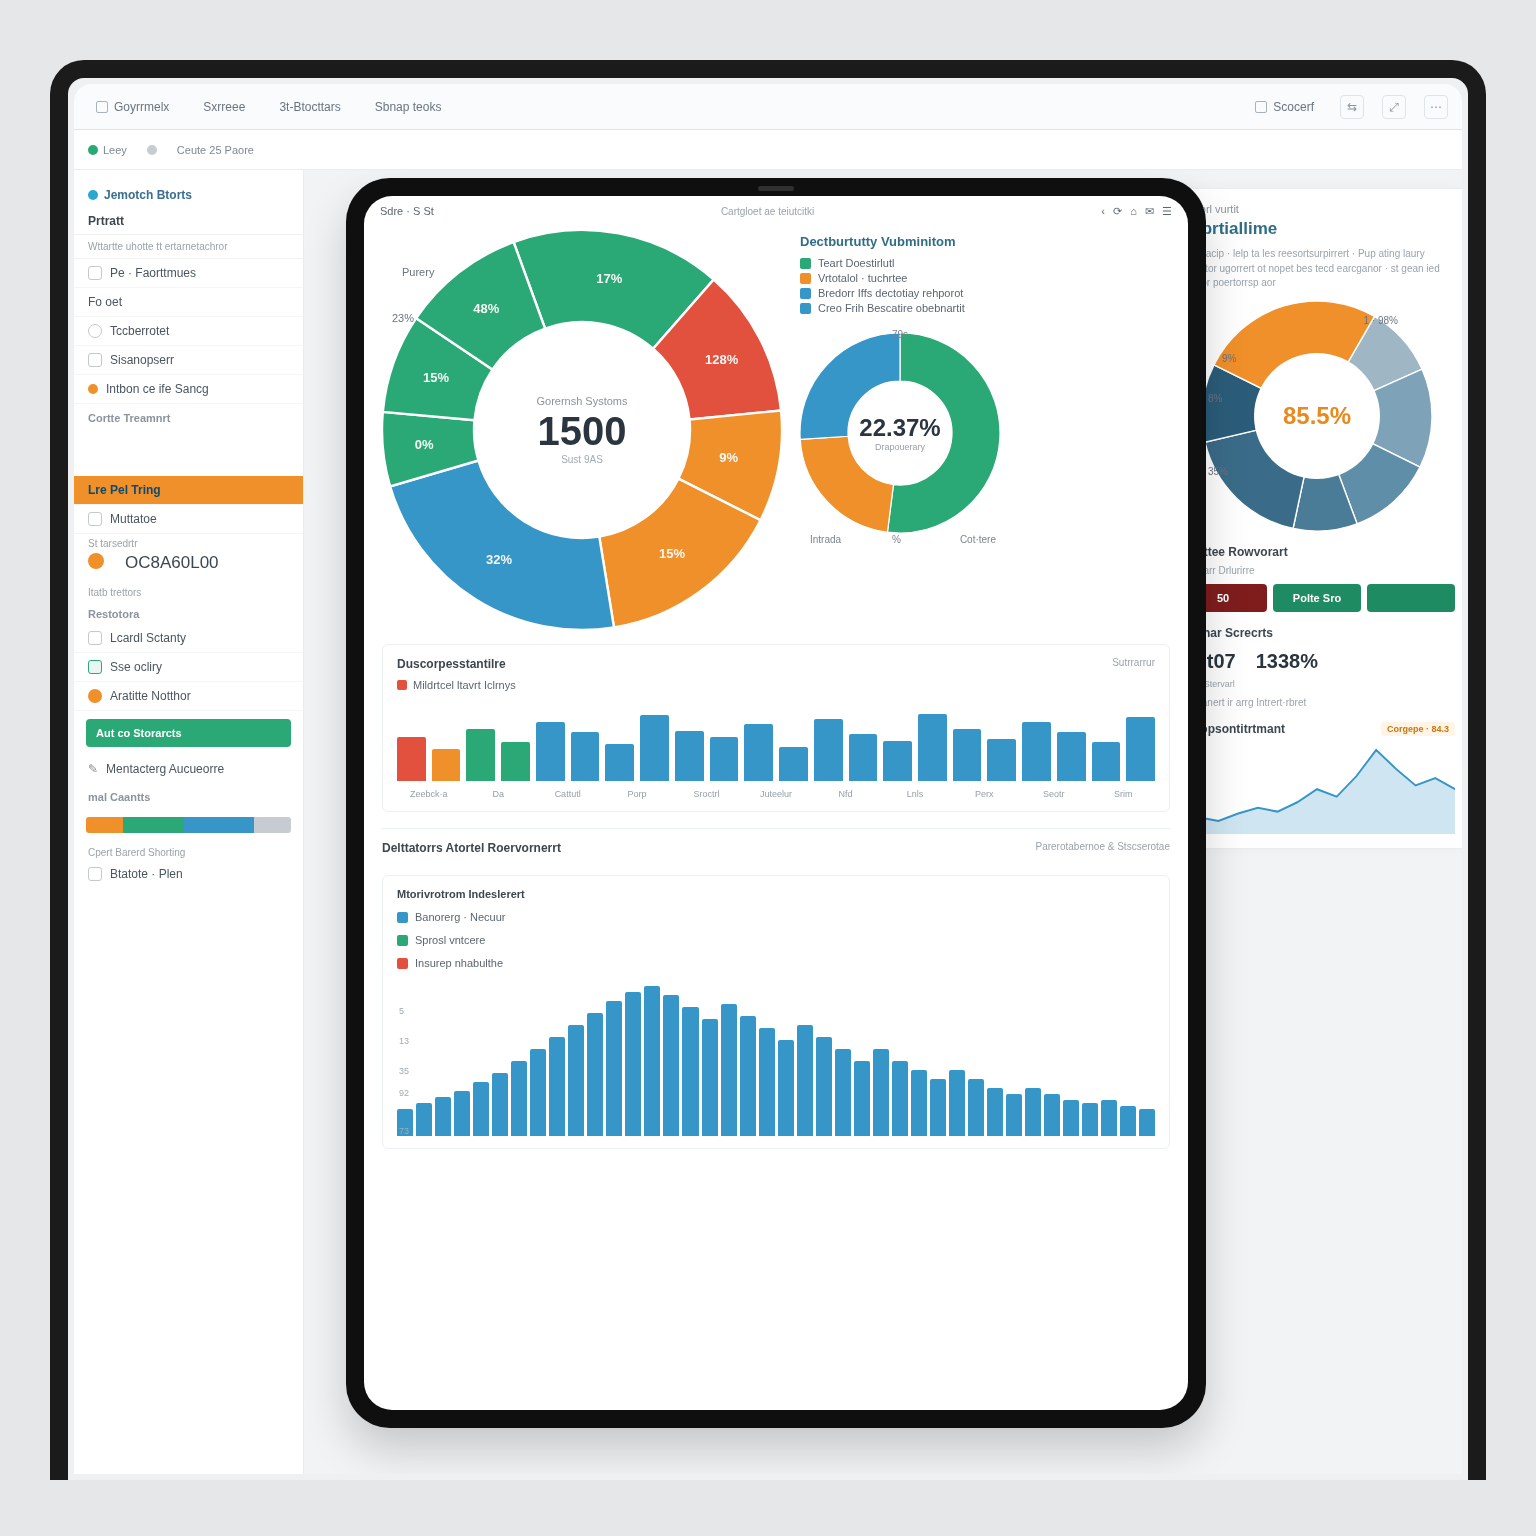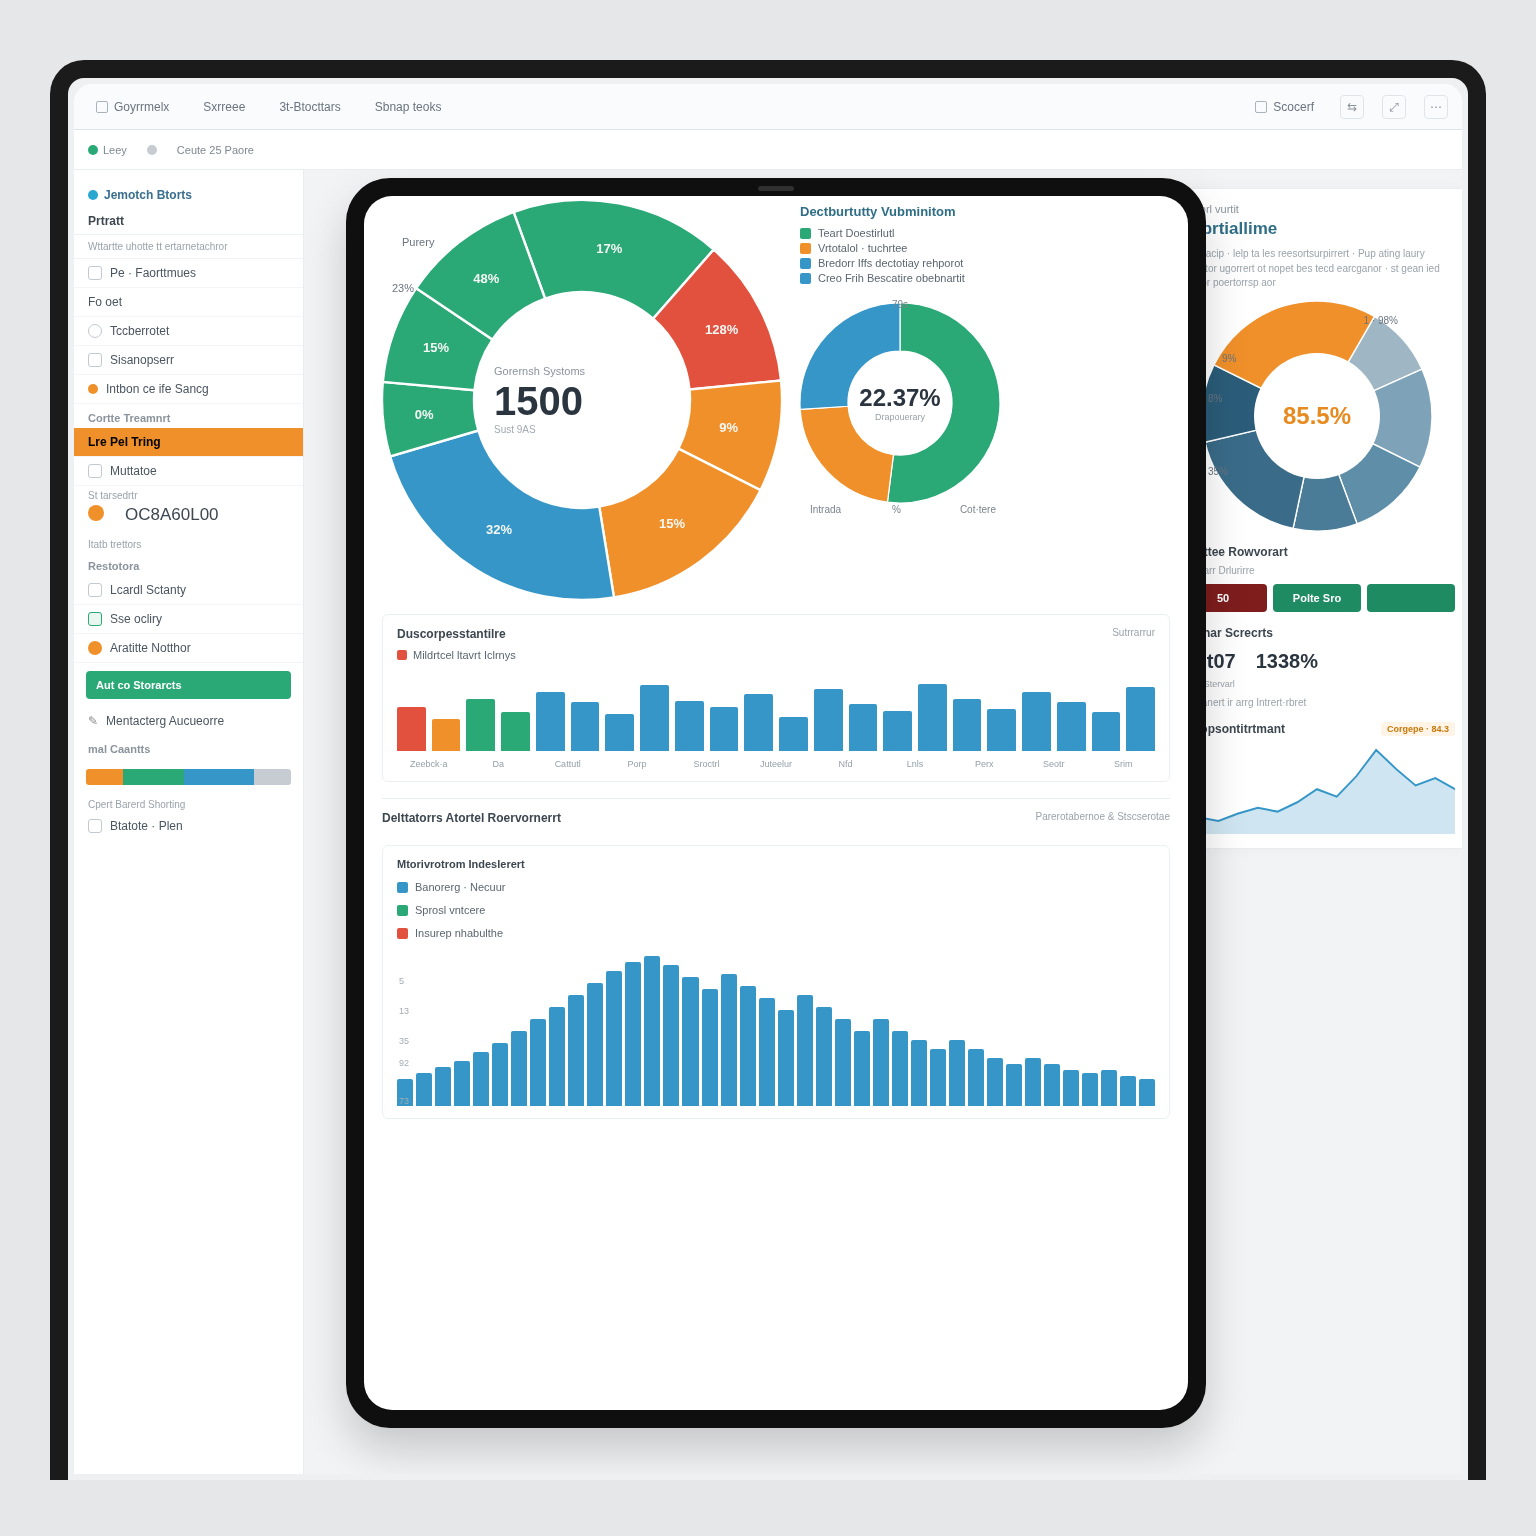--- a/index.html
+++ b/index.html
@@ -23,21 +23,21 @@
   
   .sidebar { width:230px; background:#fff; border-right:1px solid #e9edf0; padding:10px 0 0; font-size:12px; color:#4a5560; overflow:hidden;}
   .side-head { padding:8px 14px 6px; font-weight:600; color:#3a6f8f; font-size:12px; display:flex;align-items:center;gap:6px;}
   .side-head .dot{width:10px;height:10px;border-radius:50%;background:#2aa7d1;display:inline-block;}
   .side-sub { padding:6px 14px; font-weight:600; color:#3d4750; border-bottom:1px solid #eef1f3;}
   .side-caption{padding:6px 14px;font-size:10px;color:#9aa3ab;border-bottom:1px solid #f0f2f4;}
   .side-entry{padding:7px 14px;display:flex;align-items:center;gap:8px;border-bottom:1px solid #f3f5f6;cursor:pointer;}
   .side-entry .ico{width:14px;height:14px;border:1px solid #c2c9cf;border-radius:3px;display:inline-block;}
   .side-entry .ico.round{border-radius:50%;}
   .side-entry .dot-o{width:10px;height:10px;border-radius:50%;background:#f0902a;display:inline-block;}
-  .side-entry.active{background:#f0902a;color:#000000;font-weight:600;}
+  .side-entry.active{background:#f0902a;color:#0c4a6e;font-weight:600;margin-top:48px;}
   .side-group{padding:8px 14px 4px;font-size:11px;color:#8b949c;font-weight:600;}
   .side-big{padding:2px 14px 10px;font-size:17px;color:#3d4750;display:flex;align-items:flex-start;gap:21px;}
   .side-btn{margin:8px 12px;padding:8px 10px;background:#2aa876;color:#fff;font-size:11px;font-weight:600;border-radius:4px;cursor:pointer;}
   .side-mini {margin:10px 12px;}
   .mini-bar{height:16px;display:flex;border-radius:3px;overflow:hidden;}
   .mini-bar span{display:block;height:100%;}
   .side-caption2{padding:4px 14px 2px;font-size:10px;color:#9aa3ab;}
 
   
   .main { flex:1; position:relative; background:#f2f3f5; overflow:hidden; }
@@ -66,21 +66,21 @@
   .tablet { position:absolute; left:42px; top:8px; width:860px; height:1250px; background:#0f0f0f; border-radius:44px; padding:18px; box-shadow:0 22px 44px rgba(0,0,0,.18);}
   .tablet::before{content:"";position:absolute;left:50%;top:8px;width:36px;height:5px;background:#303030;border-radius:3px;transform:translateX(-50%);}
   .screen { width:100%; height:100%; background:#fff; border-radius:28px; overflow:hidden; display:flex; flex-direction:column;}
   .t-status{height:30px;display:flex;align-items:center;justify-content:space-between;padding:0 16px;font-size:11px;color:#5b6670;}
   .t-status .r{display:flex;gap:8px;align-items:center;}
   .t-status .r span{font-size:11px;}
 
   .t-body{flex:1;overflow:hidden;padding:4px 18px 0;}
   .t-row1{display:flex;gap:18px;}
   .donut-wrap{position:relative;width:400px;height:400px;}
-  .donut-wrap .hole{position:absolute;inset:112px;border-radius:50%;background:#fff;display:flex;flex-direction:column;align-items:flex-start;justify-content:center;}
+  .donut-wrap .hole{position:absolute;inset:112px;border-radius:50%;background:#fff;display:flex;flex-direction:column;align-items:center;justify-content:center;}
   .donut-wrap .hole small{font-size:11px;color:#8a939c;}
   .donut-wrap .hole b{font-size:40px;color:#2b3540;margin-top:2px;}
   .donut-wrap .hole em{font-style:normal;font-size:10px;color:#a2abb3;}
   .d-lbl{position:absolute;font-size:13px;color:#f4f7f4;font-weight:600;}
   .d-olbl{position:absolute;font-size:11px;color:#6a7480;}
 
   .col-right{flex:1;display:flex;flex-direction:column;}
   .legend-box{padding:4px 0 12px;}
   .legend-box h4{font-size:13px;color:#2f6e86;margin-bottom:8px;}
   .leg{display:flex;align-items:center;gap:7px;font-size:11px;color:#5b6670;margin:3px 0;}
@@ -270,20 +270,31 @@
         <div class="rc-spark">
           <svg viewBox="0 0 300 90" preserveAspectRatio="none" id="rcspark">
                 <path d="M 0 90 L 0 78.8 L 21.428571428571427 73.2 L 42.857142857142854 76.93333333333334 L 64.28571428571428 69.46666666666667 L 85.71428571428571 63.86666666666667 L 107.14285714285714 67.6 L 128.57142857142856 58.266666666666666 L 150 45.2 L 171.42857142857142 52.66666666666667 L 192.85714285714283 32.13333333333333 L 214.28571428571428 6 L 235.7142857142857 24.66666666666667 L 257.1428571428571 41.46666666666667 L 278.57142857142856 34 L 300 45.2 L 300 90 Z" fill="#cfe6f2"></path>
                 <path d="M 0 78.8 L 21.428571428571427 73.2 L 42.857142857142854 76.93333333333334 L 64.28571428571428 69.46666666666667 L 85.71428571428571 63.86666666666667 L 107.14285714285714 67.6 L 128.57142857142856 58.266666666666666 L 150 45.2 L 171.42857142857142 52.66666666666667 L 192.85714285714283 32.13333333333333 L 214.28571428571428 6 L 235.7142857142857 24.66666666666667 L 257.1428571428571 41.46666666666667 L 278.57142857142856 34 L 300 45.2" fill="none" stroke="#3596c7" stroke-width="2"></path>
               </svg>
         </div>
       </div>
 
       <div class="tablet">
         <div class="screen">
+          <div class="t-status">
+            <span>Sdre · S St</span>
+            <span style="font-size:10px;color:#9aa3ab">Cartgloet ae teiutcitki</span>
+            <span class="r">
+              <span>‹</span>
+              <span>⟳</span>
+              <span>⌂</span>
+              <span>✉</span>
+              <span>☰</span>
+            </span>
+          </div>
           <div class="t-body">
             <div class="t-row1">
               <div class="donut-wrap">
                 <svg viewBox="0 0 100 100" id="maindonut">
                       <path d="M 32.89899283371656 3.0153689607045777 A 50 50 0 0 1 82.93447300593402 12.379254555213784 L 67.78461542320437 29.684797459815446 A 27 27 0 0 0 40.76545613020694 24.62829923878047 Z" fill="#2aa876" stroke="#fff" stroke-width="0.6"></path>
                       <path d="M 82.93447300593402 12.379254555213784 A 50 50 0 0 1 99.76136999909156 45.12085501204253 L 76.87113979950945 47.36526170650296 A 27 27 0 0 0 67.78461542320437 29.684797459815446 Z" fill="#e2513d" stroke="#fff" stroke-width="0.6"></path>
                       <path d="M 99.76136999909156 45.12085501204253 A 50 50 0 0 1 94.62929092260627 72.54387703447154 L 74.09981709820738 62.17369359861463 A 27 27 0 0 0 76.87113979950945 47.36526170650296 Z" fill="#f0902a" stroke="#fff" stroke-width="0.6"></path>
                       <path d="M 94.62929092260627 72.54387703447154 A 50 50 0 0 1 57.994059384591736 99.35681325364939 L 54.316792067679536 76.65267915697068 A 27 27 0 0 0 74.09981709820738 62.17369359861463 Z" fill="#f0902a" stroke="#fff" stroke-width="0.6"></path>
                       <path d="M 57.994059384591736 99.35681325364939 A 50 50 0 0 1 2.0343012729971264 64.11707284214383 L 24.09852268741845 57.623219334757664 A 27 27 0 0 0 54.316792067679536 76.65267915697068 Z" fill="#3596c7" stroke="#fff" stroke-width="0.6"></path>
                       <path d="M 2.0343012729971264 64.11707284214383 A 50 50 0 0 1 0.20578006920148084 45.46837099011099 L 23.111121237368803 47.55292033465994 A 27 27 0 0 0 24.09852268741845 57.623219334757664 Z" fill="#2aa876" stroke="#fff" stroke-width="0.6"></path>

